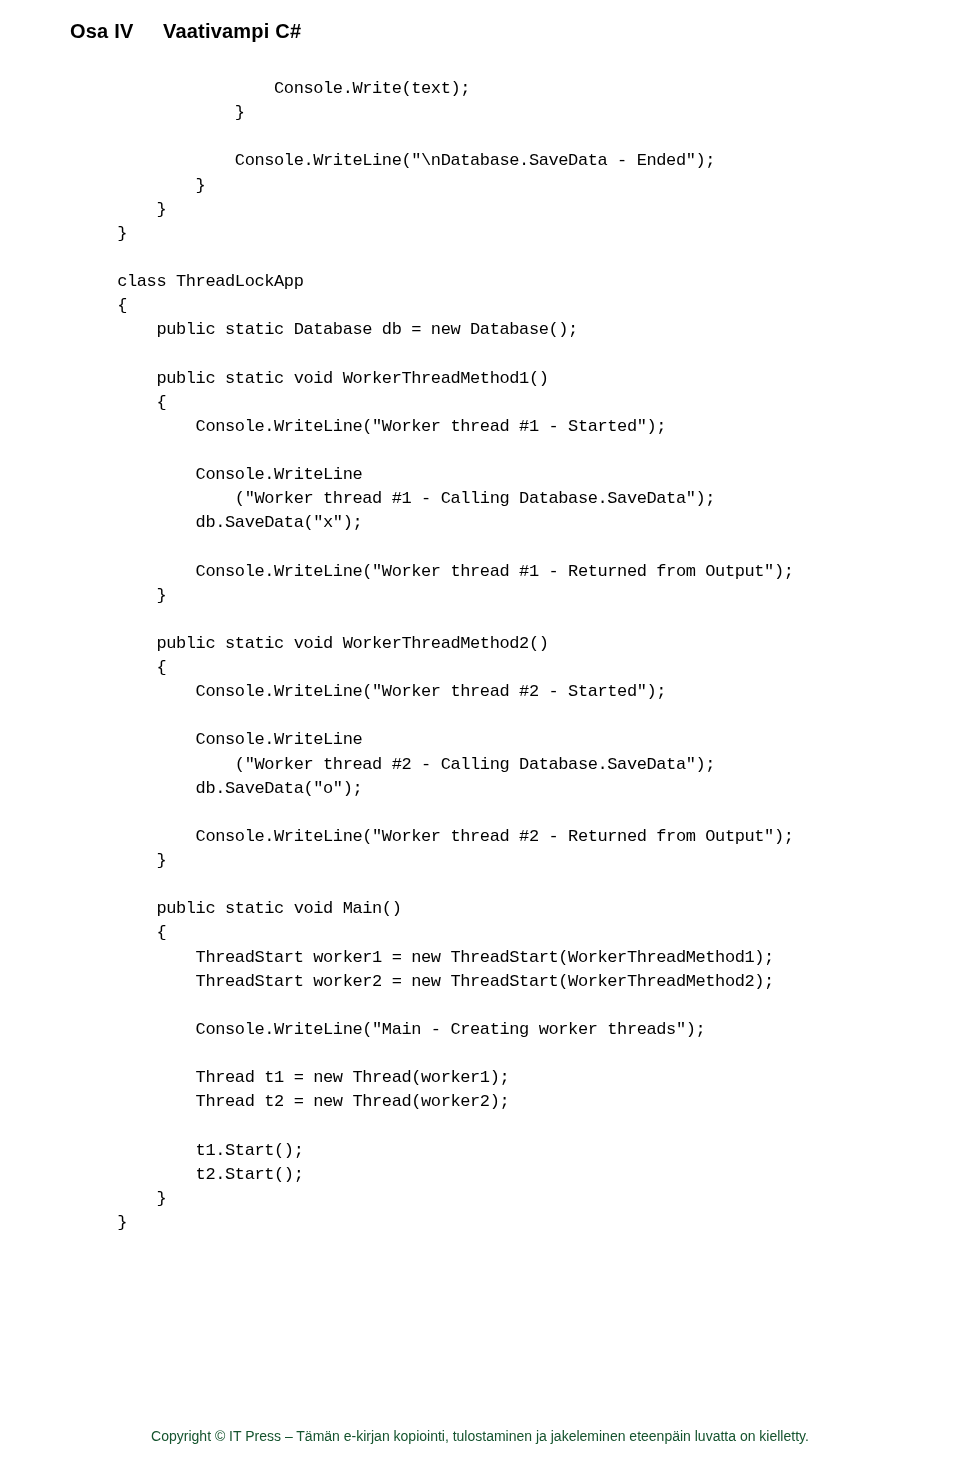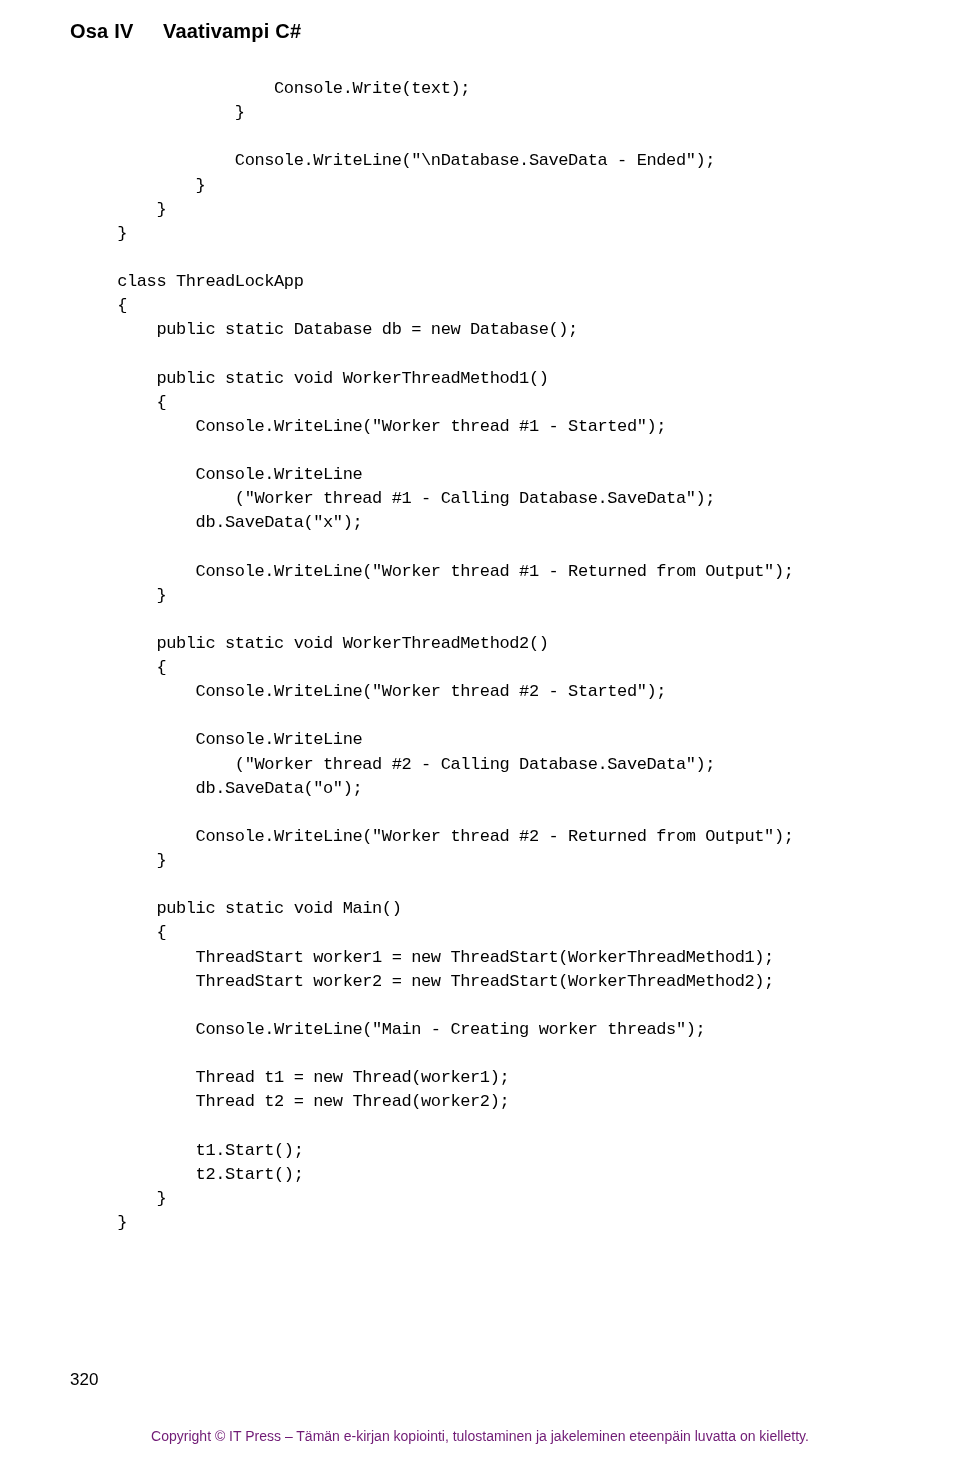--- a/index.html
+++ b/index.html
@@ -51,21 +51,21 @@
   .pagenum {
     font-family: Arial, Helvetica, sans-serif;
     font-size: 17px;
     color: #000;
     margin-bottom: 38px;
   }
   .copyright {
     font-family: Arial, Helvetica, sans-serif;
     font-size: 14px;
     text-align: center;
-    color: #701a75;
+    color: #14532d;
   }
 </style>
 </head>
 <body>
 
 <div class="page">
 
   <div class="header">
     <span class="part">Osa IV</span>
     <span class="gap"></span>
@@ -115,17 +115,16 @@
 
             Thread t1 = new Thread(worker1);
             Thread t2 = new Thread(worker2);
 
             t1.Start();
             t2.Start();
         }
     }</pre>
 
   <div class="footer">
-    <div class="pagenum">320</div>
     <div class="copyright">Copyright © IT Press – Tämän e-kirjan kopiointi, tulostaminen ja jakeleminen eteenpäin luvatta on kielletty.</div>
   </div>
 
 </div>
 
 </body></html>

